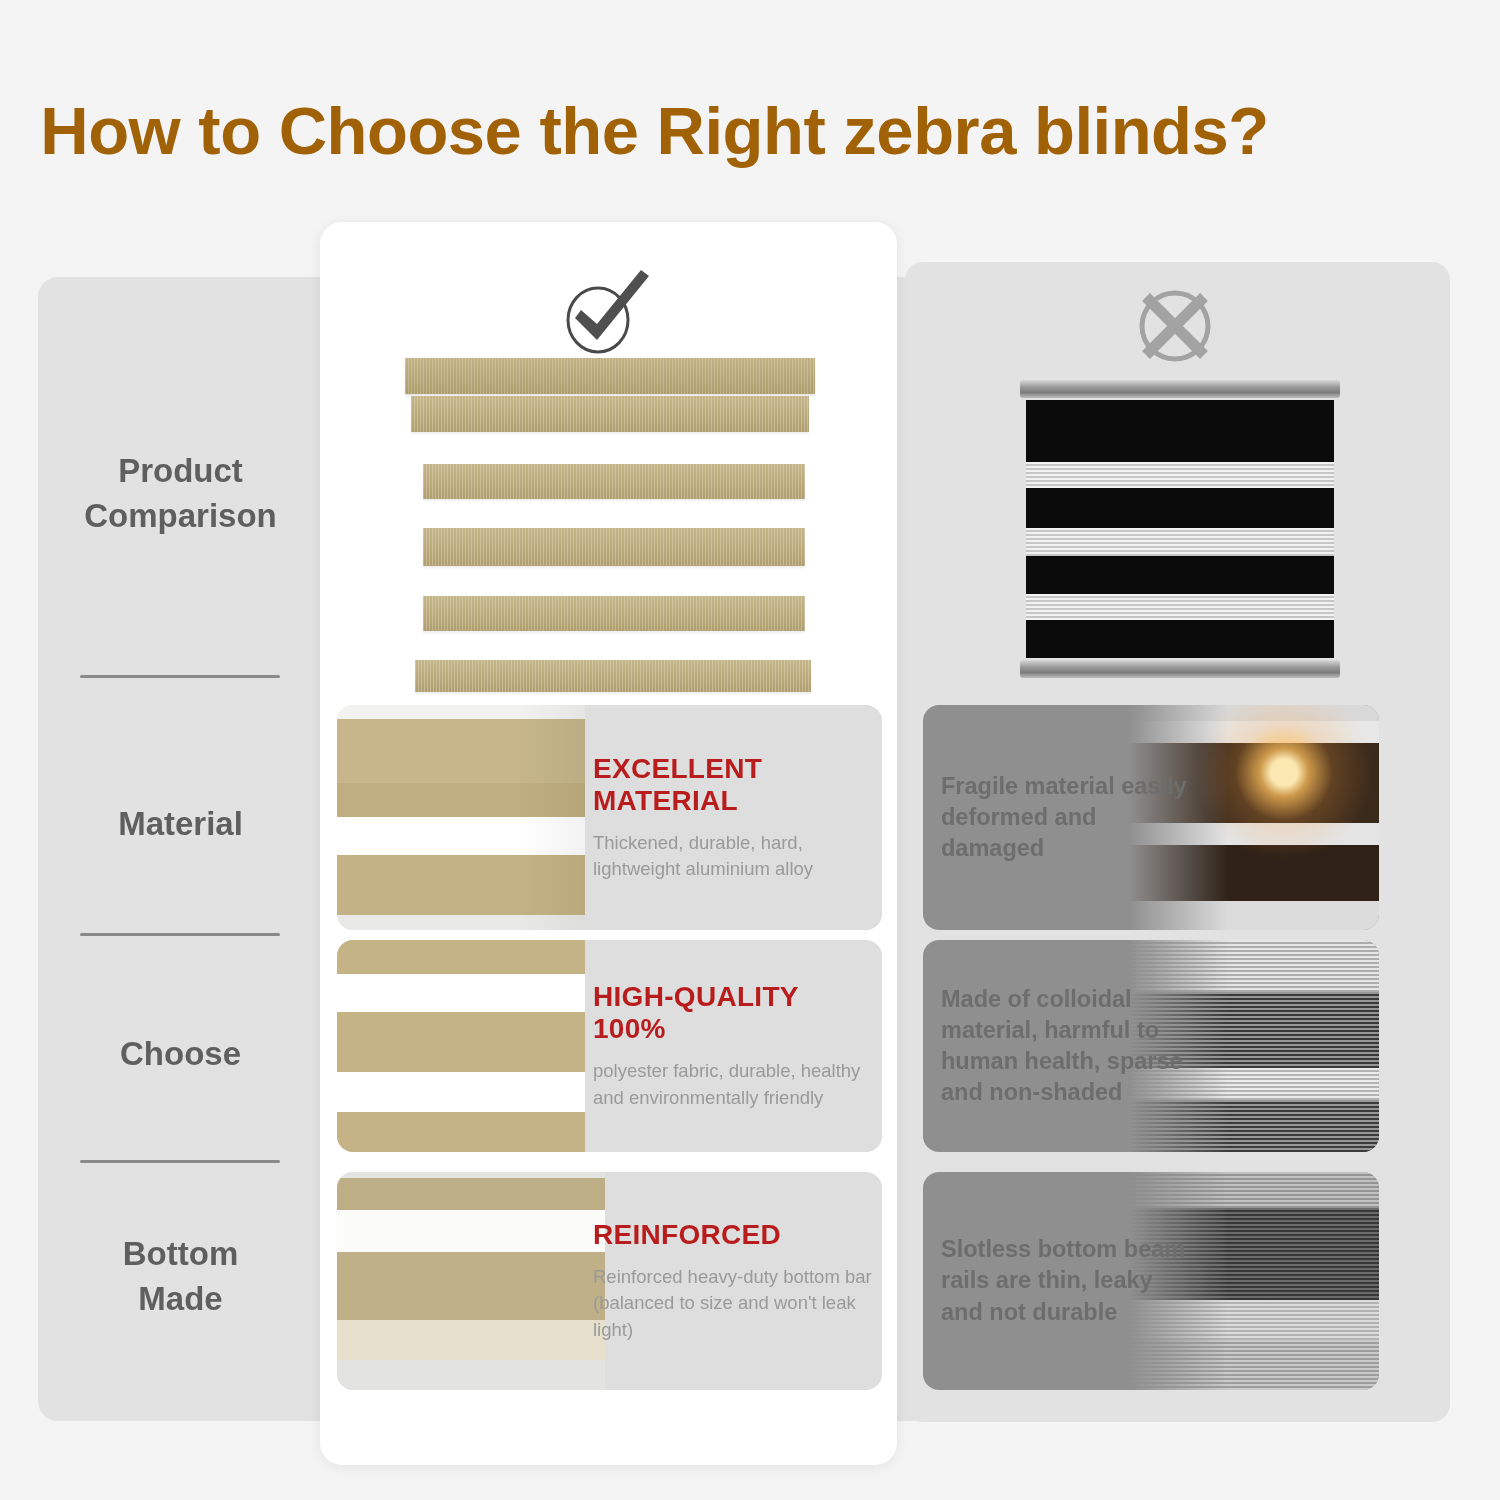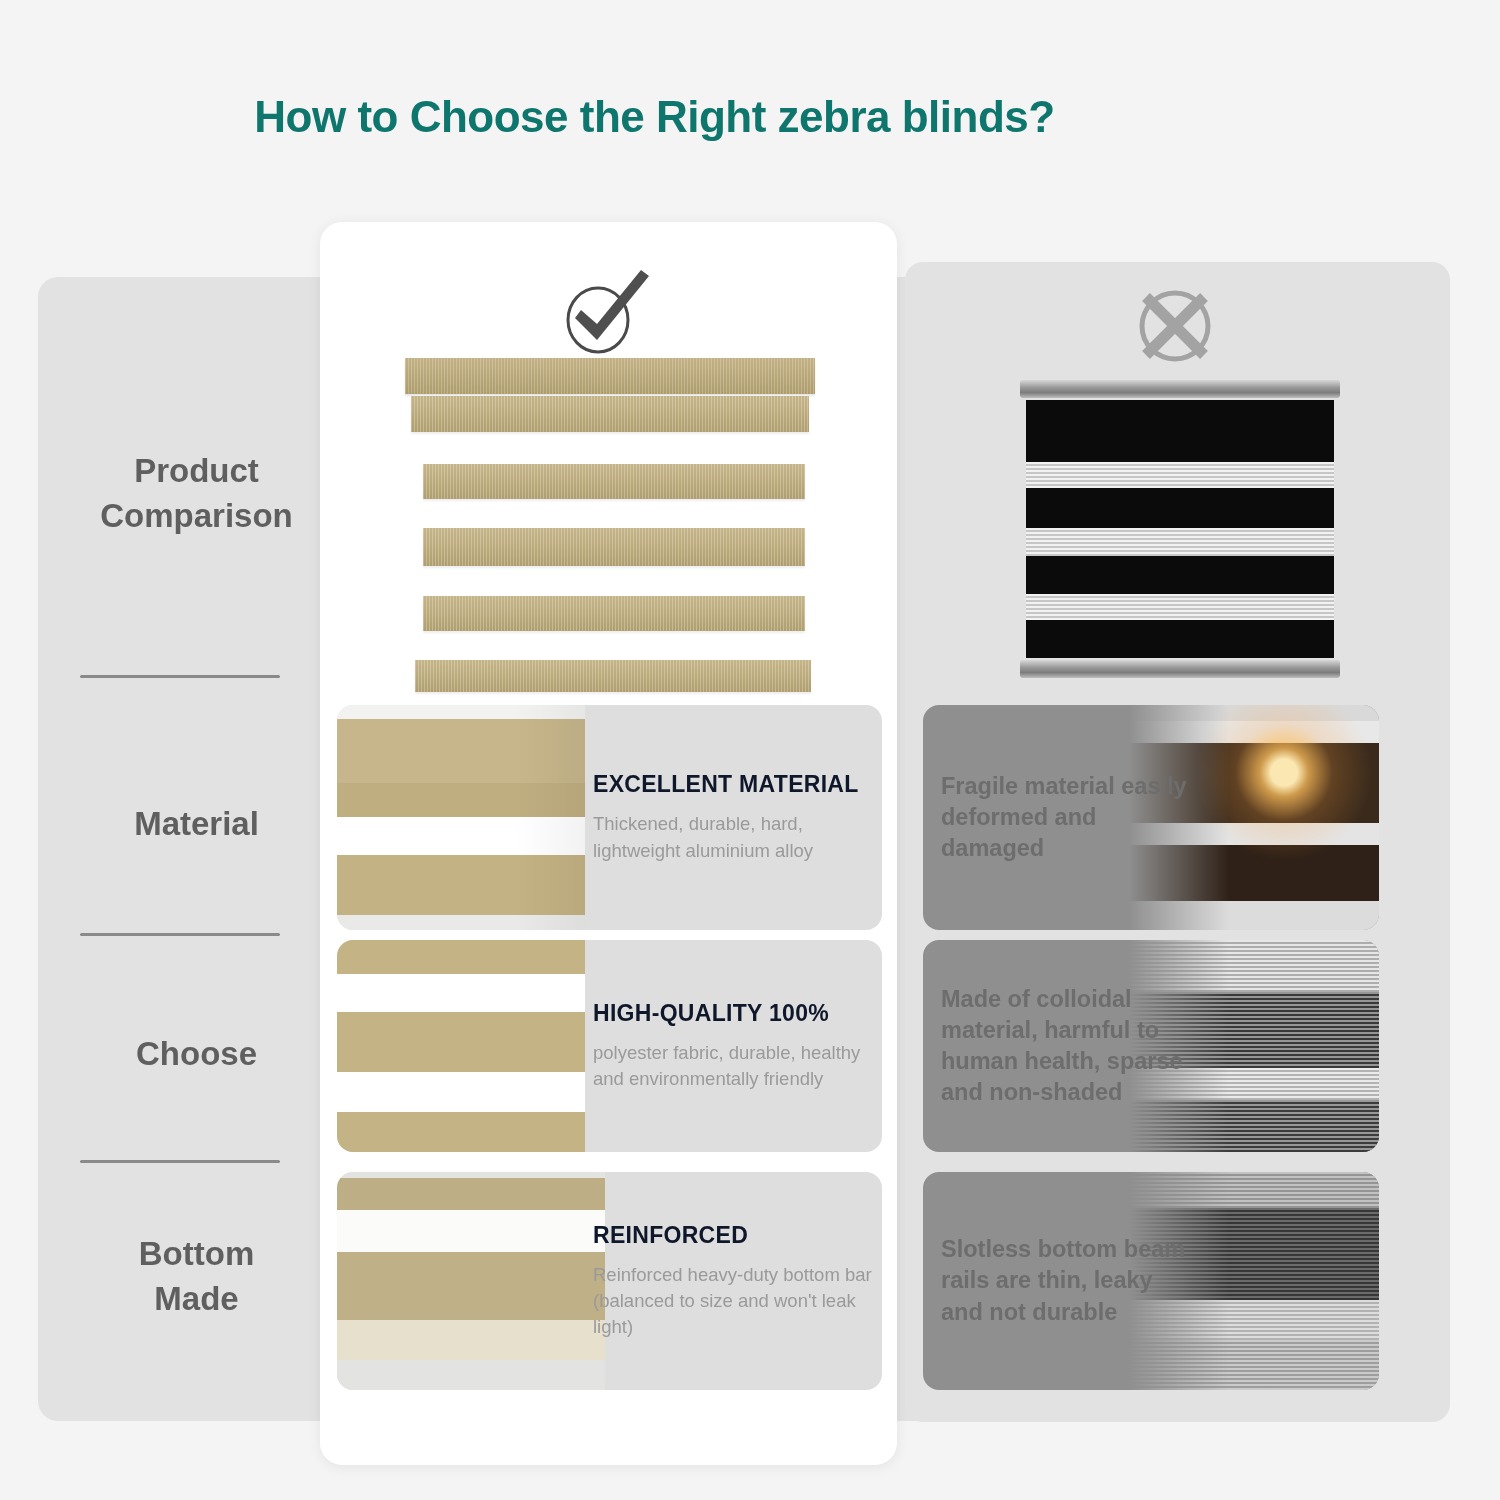--- a/index.html
+++ b/index.html
@@ -19,23 +19,23 @@
     background: #f4f4f4;
   }
 
   
   .title {
     position: absolute;
     top: 92px;
     left: 0;
     width: 1309px;
     text-align: center;
-    font-size: 44px;
+    font-size: 67px;
     font-weight: bold;
-    color: #0f766e;
+    color: #a16207;
     letter-spacing: -0.5px;
   }
 
   
   .board {
     position: absolute;
     left: 38px;
     top: 277px;
     width: 1412px;
     height: 1144px;
@@ -46,21 +46,21 @@
   
   .labels {
     position: absolute;
     left: 38px;
     top: 277px;
     width: 285px;
     height: 1144px;
   }
   .label-cell {
     position: absolute;
-    left: 16px;
+    left: 0;
     width: 285px;
     text-align: center;
     font-size: 33px;
     font-weight: bold;
     color: #5f5f5f;
     line-height: 1.36;
   }
   .lbl-0 { top: 172px; }
   .lbl-1 { top: 525px; }
   .lbl-2 { top: 755px; }
@@ -200,23 +200,23 @@
     top: 0;
     height: 100%;
     display: flex;
     flex-direction: column;
     justify-content: center;
   }
   .fc-good .fc-text { left: 256px; width: 280px; }
   .fc-bad  .fc-text { left: 18px;  width: 255px; }
 
   .fc-heading {
-    font-size: 23px;
+    font-size: 28px;
     font-weight: bold;
-    color: #0f172a;
+    color: #b91c1c;
     letter-spacing: 0.3px;
     margin-bottom: 13px;
   }
   .fc-body {
     font-size: 18.5px;
     color: #9a9a9a;
     line-height: 1.42;
   }
   .fc-bad .fc-con {
     font-size: 23.5px;

